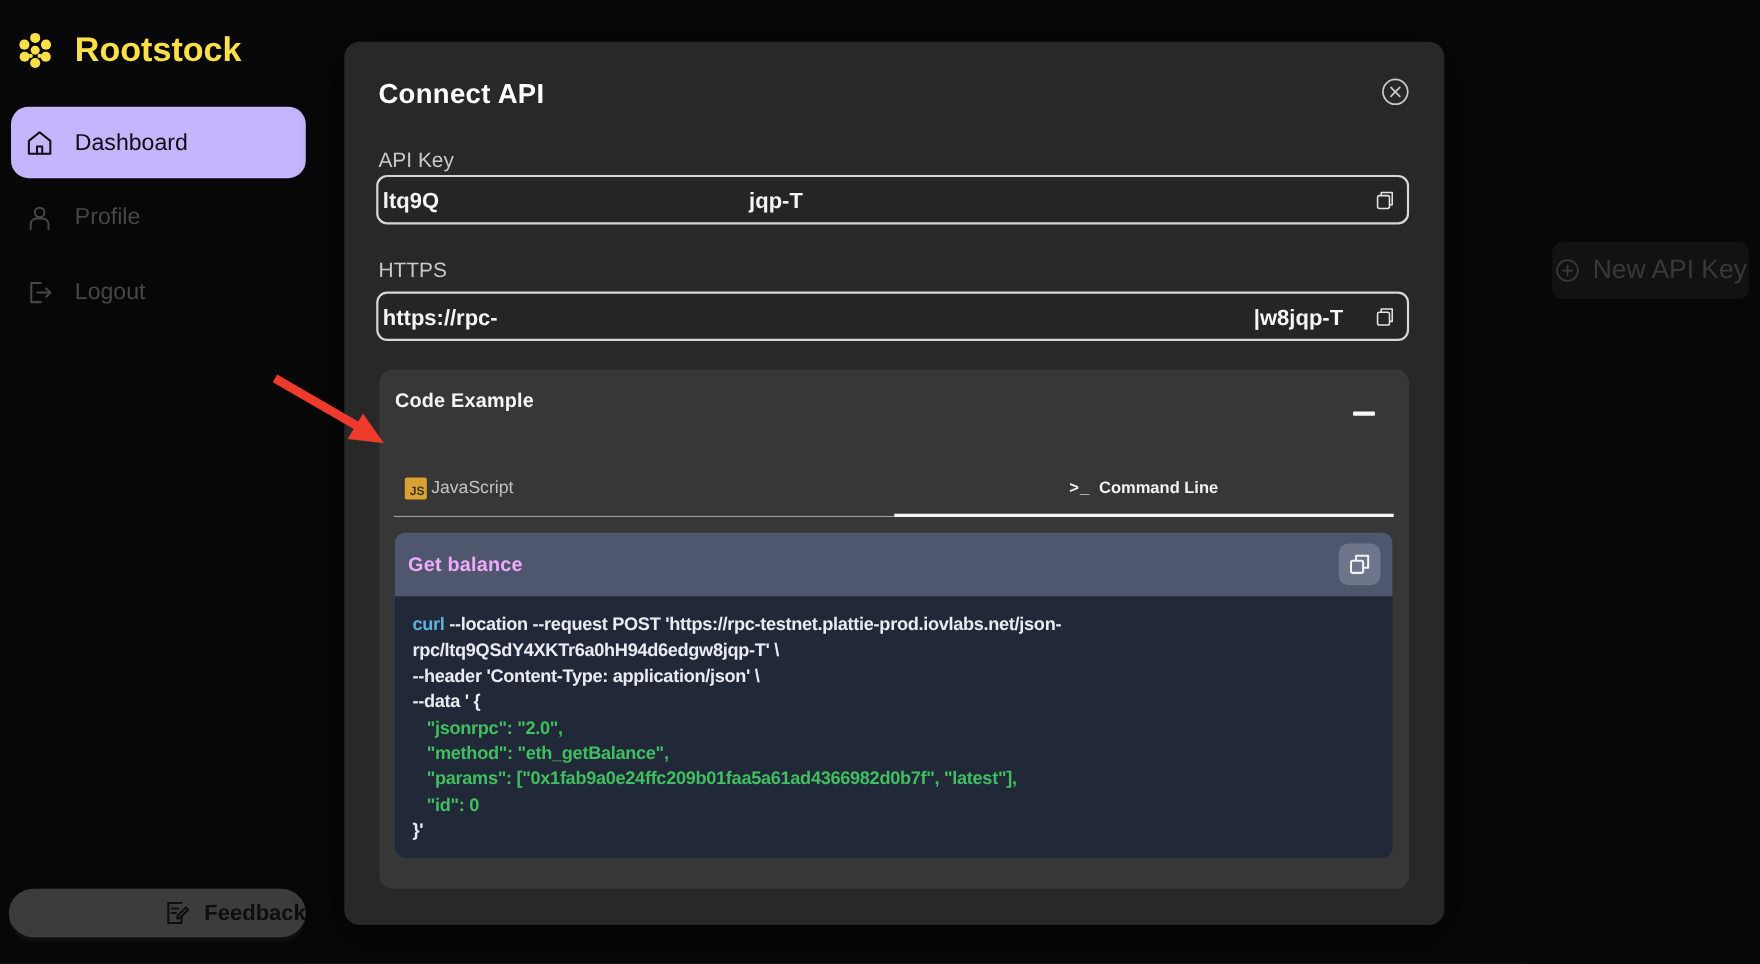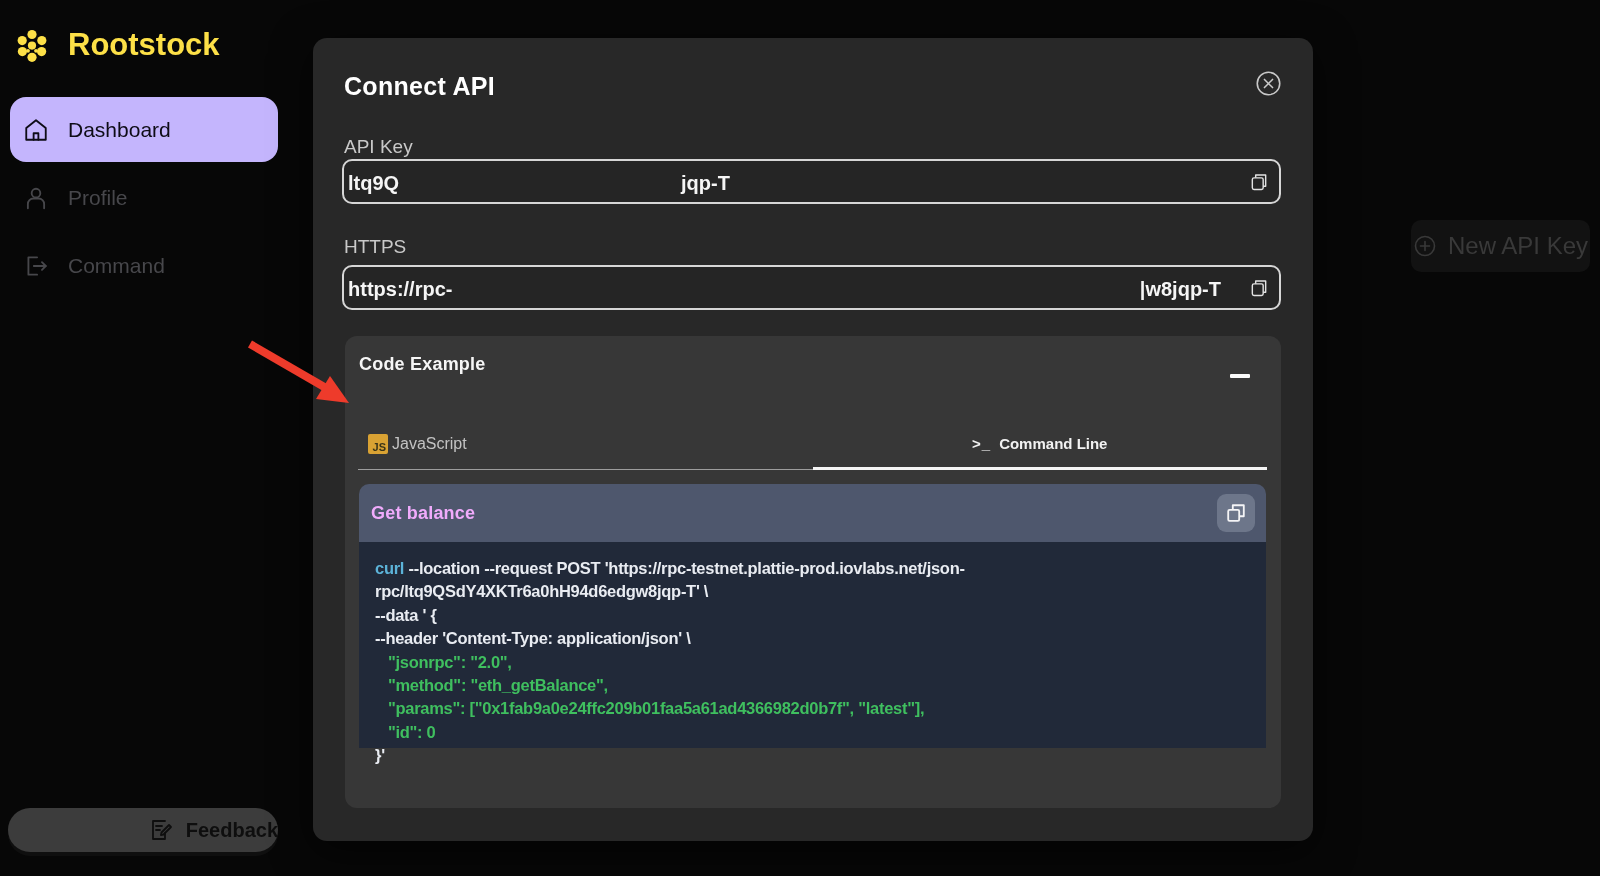--- a/index.html
+++ b/index.html
@@ -49,21 +49,21 @@
   .tab-js { justify-content:flex-start; padding-left:10px; border-bottom:1.5px solid #9d9d9d; color:#c3c3c3; font-size:16px; font-weight:400; gap:4px; }
   .tab-cli { justify-content:center; border-bottom:3px solid #f5f5f5; color:#f2f2f2; font-size:15px; font-weight:700; gap:8px; }
   .js-badge { width:20px; height:20px; background:#d9a233; color:#3a3418; border-radius:2px; display:flex; align-items:flex-end;
     justify-content:flex-end; font-size:11px; font-weight:700; padding:0 2px 1px 0; letter-spacing:0; }
   .cli-glyph { font-weight:700; letter-spacing:1px; }
   .code-panel { position:absolute; left:14px; top:148px; width:907px; height:296px; border-radius:10px; overflow:hidden; }
   .code-head { height:58px; background:#4e576d; display:flex; align-items:center; padding-left:12px;
     color:#f0abfc; font-size:18px; font-weight:700; position:relative; letter-spacing:.2px; }
   .code-copy { position:absolute; right:11px; top:10px; width:38px; height:38px; background:#6d768a; border-radius:9px;
     display:flex; align-items:center; justify-content:center; color:#f4f4f6; }
-  .code-body { height:206px; background:#212939; padding:15px 16px 0 16px; }
+  .code-body { height:238px; background:#212939; padding:15px 16px 0 16px; }
   .code-line { font-size:16.5px; font-weight:700; line-height:23.4px; white-space:pre; letter-spacing:-0.28px; }
   .c-w { color:#e9ecf2; }
   .c-b { color:#5cb3d9; }
   .c-g { color:#3fbf5f; }
   
   .arrow { position:absolute; left:238px; top:333px; z-index:50; pointer-events:none; }
   svg { display:block; }
 </style>
 </head>
 <body>
@@ -106,21 +106,21 @@
 </div>
 
 <div class="nav-item" style="top:233px">
   <span style="display:flex">
     <svg width="26" height="26" viewBox="0 0 24 24" fill="none" stroke="currentColor" stroke-width="1.7" stroke-linecap="round" stroke-linejoin="round">
       <path d="M13 4H5v16h8"></path>
       <path d="M10 12h11"></path>
       <path d="M17.5 8.5 21 12l-3.5 3.5"></path>
     </svg>
   </span>
-  <span>Command</span>
+  <span>Logout</span>
 </div>
 
 <div class="feedback-btn">
   <span style="display:flex">
     <svg width="24" height="24" viewBox="0 0 24 24" fill="none" stroke="currentColor" stroke-width="1.8" stroke-linecap="round" stroke-linejoin="round">
       <path d="M16 3H4v18h12v-6"></path>
       <path d="M7 8h6M7 12h4"></path>
       <path d="m12.5 14.5 7.5-7.5 2 2-7.5 7.5-2.6.6z"></path>
     </svg>
   </span>
@@ -191,22 +191,22 @@
         <span class="code-copy">
           <svg width="22" height="22" viewBox="0 0 24 24" fill="none" stroke="currentColor" stroke-width="2" stroke-linejoin="round">
             <rect x="3.5" y="8.5" width="12" height="12" rx="1.5"></rect>
             <path d="M8.5 8.5v-5h12v12h-5"></path>
           </svg>
         </span>
       </div>
       <div class="code-body" id="code-body">
           <div class="code-line"><span class="c-b">curl </span><span class="c-w">--location --request POST 'https://rpc-testnet.plattie-prod.iovlabs.net/json-</span></div>
           <div class="code-line"><span class="c-w">rpc/ltq9QSdY4XKTr6a0hH94d6edgw8jqp-T' \</span></div>
+          <div class="code-line"><span class="c-w">--header 'Content-Type: application/json' \</span></div>
           <div class="code-line"><span class="c-w">--data ' {</span></div>
-          <div class="code-line"><span class="c-w">--header 'Content-Type: application/json' \</span></div>
           <div class="code-line"><span class="c-g">   "jsonrpc": "2.0",</span></div>
           <div class="code-line"><span class="c-g">   "method": "eth_getBalance",</span></div>
           <div class="code-line"><span class="c-g">   "params": ["0x1fab9a0e24ffc209b01faa5a61ad4366982d0b7f", "latest"],</span></div>
           <div class="code-line"><span class="c-g">   "id": 0</span></div>
           <div class="code-line"><span class="c-w">}'</span></div>
         </div>
     </div>
   </div>
 </div>
 

